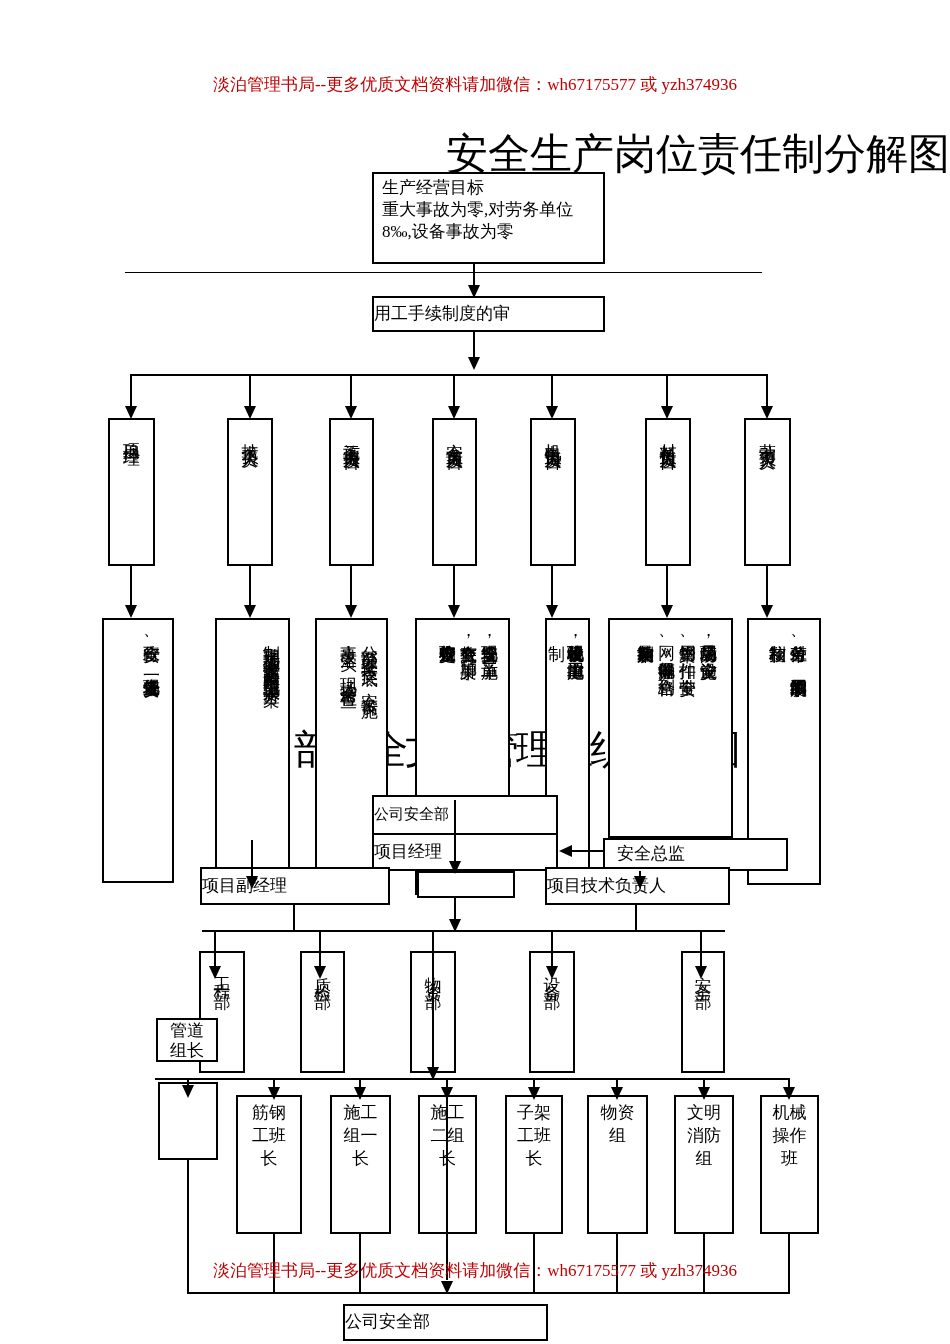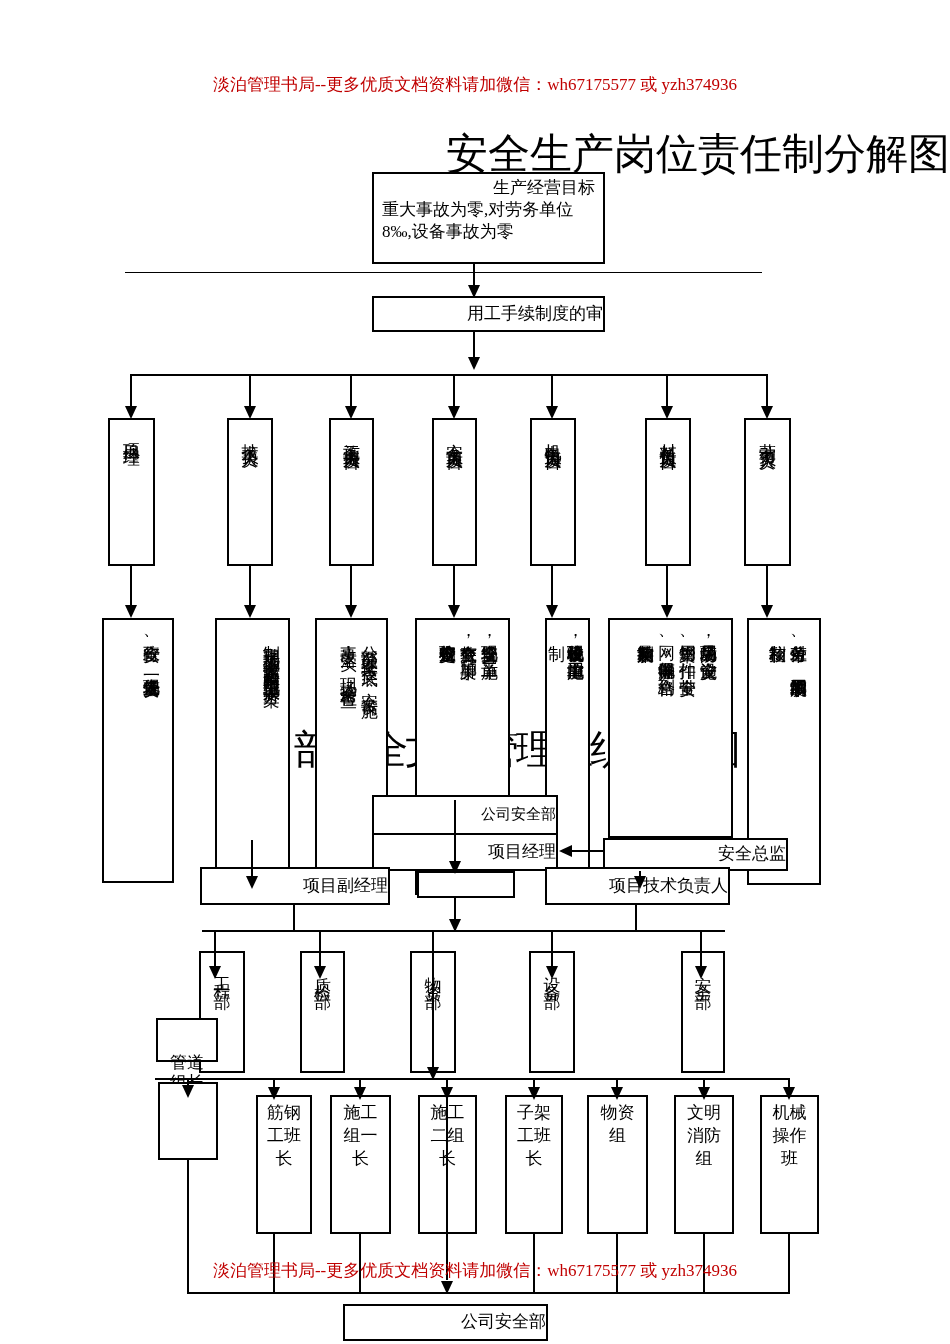--- a/index.html
+++ b/index.html
@@ -11,24 +11,24 @@
   .abs{position:absolute;}
   .bx{position:absolute;background:#fff;border:2px solid #000;box-sizing:border-box;}
   .ln{position:absolute;background:#000;}
   .ah-d{position:absolute;width:0;height:0;border-left:6px solid transparent;border-right:6px solid transparent;border-top:13px solid #000;}
   .ah-l{position:absolute;width:0;height:0;border-top:6px solid transparent;border-bottom:6px solid transparent;border-right:13px solid #000;}
   .vlabel{position:absolute;top:10px;left:50%;transform:translateX(-50%);
     writing-mode:vertical-rl;text-orientation:upright;font-size:17px;letter-spacing:2px;white-space:nowrap;}
   .vcols{position:absolute;top:12px;writing-mode:vertical-rl;text-orientation:upright;
     font-size:17px;height:470px;}
   .vcol{line-height:21px;white-space:nowrap;}
-  .ctr{text-align:right;}
+  .ctr{text-align:left;}
   .wm{position:absolute;left:0;width:100%;text-align:center;font-size:17px;color:#c00000;margin-top:11px;}
   .teamtxt{padding-top:4px;font-size:17px;line-height:23px;text-align:center;}
-  .hlabel{font-size:17px;line-height:1;margin-top:32px;}
+  .hlabel{font-size:17px;line-height:1;}
 </style>
 </head>
 <body>
 
 <div class="wm" style="top: 62px; color: rgb(192, 0, 0);">淡泊管理书局--更多优质文档资料请加微信：wh67175577 或 yzh374936</div>
 <div class="abs" style="top:126px;left:0;width:100%;text-align:right;font-size:42px;">安全生产岗位责任制分解图</div>
 
 <div class="ln" style="left:125px;top:272px;width:637px;height:1px;"></div>
 
 <div class="bx" style="left:372px;top:172px;width:233px;height:92px;padding:3px 8px;font-size:17px;line-height:22px;">
@@ -207,21 +207,21 @@
 <div class="ah-d" style="left:314px;top:966px;"></div>
 <div class="ln" style="left:551px;top:930px;width:2px;height:38px;"></div>
 <div class="ah-d" style="left:546px;top:966px;"></div>
 <div class="ln" style="left:700px;top:930px;width:2px;height:38px;"></div>
 <div class="ah-d" style="left:695px;top:966px;"></div>
 <div class="ln" style="left:432px;top:930px;width:2px;height:138px;"></div>
 <div class="ah-d" style="left:427px;top:1067px;"></div>
 <div class="ln" style="left:155px;top:1078px;width:635px;height:2px;"></div>
 
 <div class="bx" style="left:158px;top:1082px;width:60px;height:78px;"></div>
-<div class="bx" style="left:256px;top:1095px;width:56px;height:139px;">
+<div class="bx" style="left:236px;top:1095px;width:66px;height:139px;">
   <div class="teamtxt">
       <div>筋钢</div>
       <div>工班</div>
       <div>长</div>
     </div>
 </div>
 <div class="bx" style="left:330px;top:1095px;width:61px;height:139px;">
   <div class="teamtxt">
       <div>施工</div>
       <div>组一</div>

